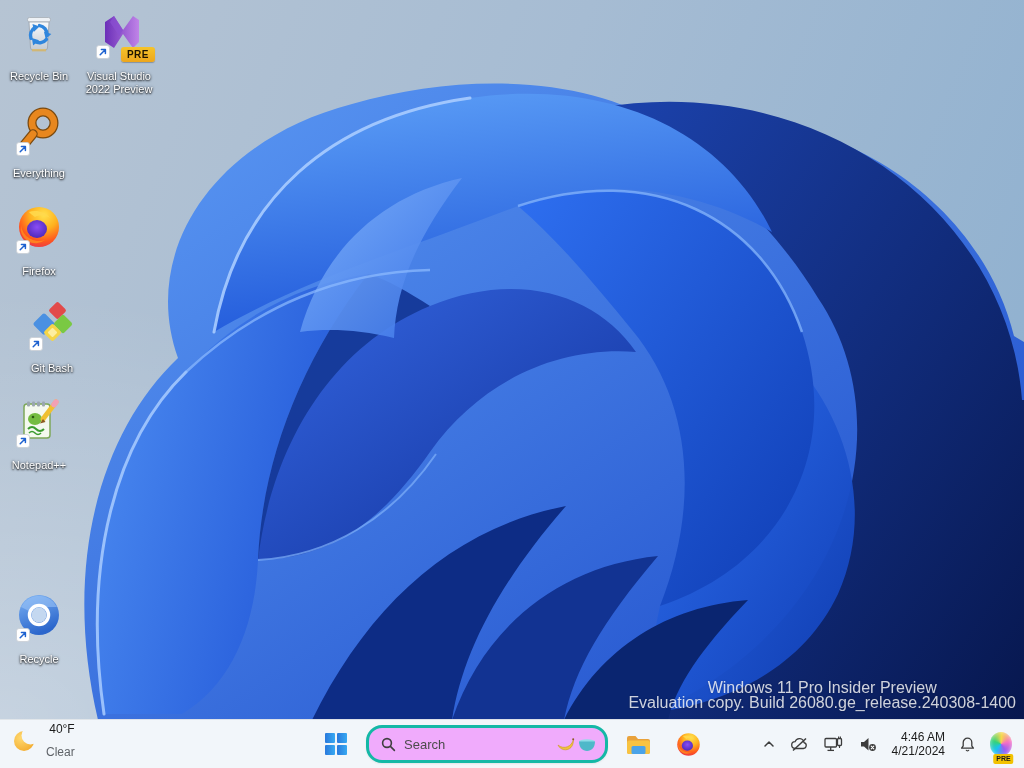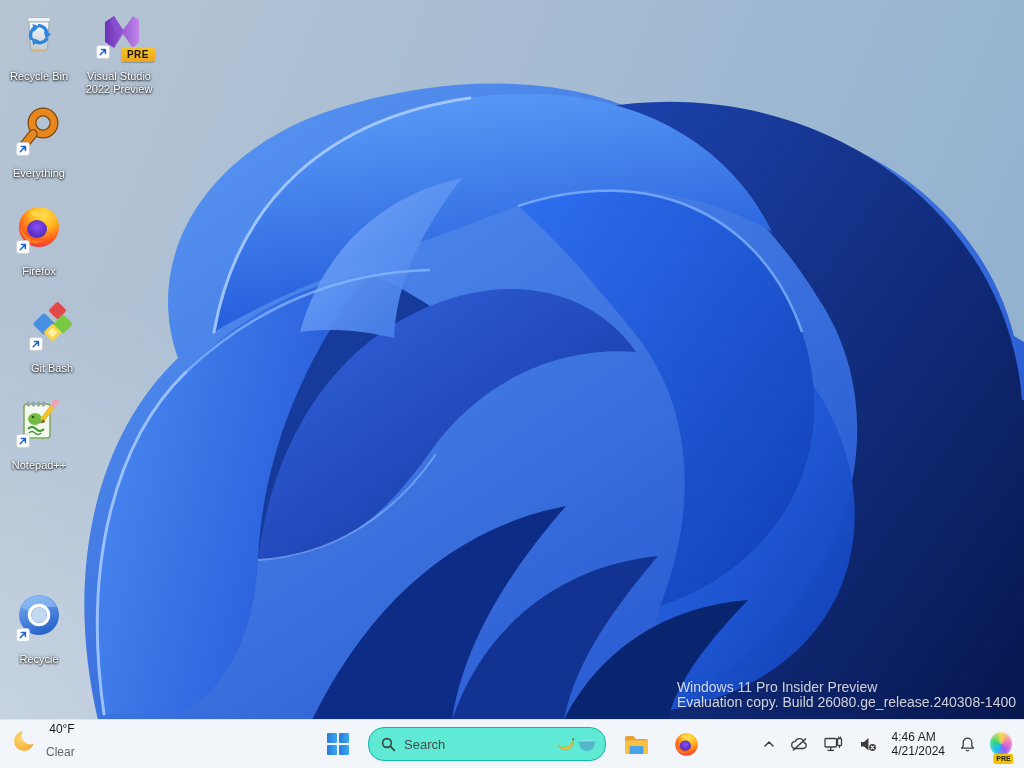--- a/index.html
+++ b/index.html
@@ -16,22 +16,22 @@
     position:absolute;left:0;top:0;width:1024px;height:720px;
     background:
       radial-gradient(ellipse at 0% 100%, rgba(255,255,255,.30), transparent 42%),
       linear-gradient(112deg,#b6c4d3 0%,#a6bcd3 45%,#8cafcf 100%);
     overflow:hidden;
   }
   .wallpaper svg{position:absolute;left:0;top:0;}
 
   
   .watermark{
-    position:absolute;right:8px;bottom:58px;text-align:left;
-    font-size:14px;line-height:15px;color:rgba(255,255,255,.80);
+    position:absolute;right:8px;bottom:58px;text-align:center;
+    font-size:16px;line-height:15px;color:rgba(255,255,255,.80);
     text-shadow:0 0 2px rgba(0,0,0,.25);
   }
 
   
   .dicon{position:absolute;width:78px;text-align:center;cursor:default;}
   .ic{width:48px;height:48px;margin:0 auto;position:relative;}
   .dlabel{
     margin-top:14px;font-size:11px;line-height:13px;color:#fff;
     text-shadow:0 1px 2px rgba(0,0,0,.95),0 0 3px rgba(0,0,0,.55);
     word-wrap:break-word;
@@ -60,35 +60,35 @@
 
   .tb-center{
     position:absolute;left:50%;top:0;transform:translateX(-50%);
     height:48px;display:flex;align-items:center;gap:10px;
   }
   .tbtn{
     width:40px;height:40px;border:none;background:transparent;border-radius:6px;
     display:flex;align-items:center;justify-content:center;padding:0;cursor:pointer;
   }
   .searchbox{
-    width:218px;height:32px;border-radius:16px;background:#5eead4;
-    border:1px solid #14b8a6;box-shadow:0 1px 2px rgba(0,0,0,.07);
+    width:218px;height:32px;border-radius:16px;background:#f0abfc;
+    border:3px solid #14b8a6;box-shadow:0 1px 2px rgba(0,0,0,.07);
     display:flex;align-items:center;gap:8px;padding:0 6px 0 12px;cursor:pointer;
   }
   .searchbox .ph{font-size:13px;color:#4c4c4c;flex:1;text-align:left;}
   .hl{display:flex;align-items:center;gap:2px;padding-right:2px;}
 
   .tb-right{
     position:absolute;right:6px;top:0;height:48px;display:flex;align-items:center;gap:2px;
   }
   .trbtn{
     height:40px;border:none;background:transparent;border-radius:6px;
     display:flex;align-items:center;justify-content:center;padding:0 6px;cursor:pointer;
   }
-  .clock{text-align:left;font-size:12px;line-height:14px;color:#1b1b1b;}
+  .clock{text-align:right;font-size:12px;line-height:14px;color:#1b1b1b;}
   .copilot{position:relative;width:34px;}
   .cp-circle{
     width:24px;height:24px;border-radius:50%;
     background:conic-gradient(from 220deg,#18c3f2,#35d27a,#f7d84b,#f66fc4,#9a5df2,#18c3f2);
     box-shadow:inset 0 0 4px rgba(255,255,255,.6);
   }
   .cp-badge{
     position:absolute;left:50%;bottom:0;transform:translateX(-38%);
     background:#f2c200;color:#1a1a1a;font-size:7px;font-weight:bold;
     padding:1px 3px;border-radius:2px;line-height:8px;

